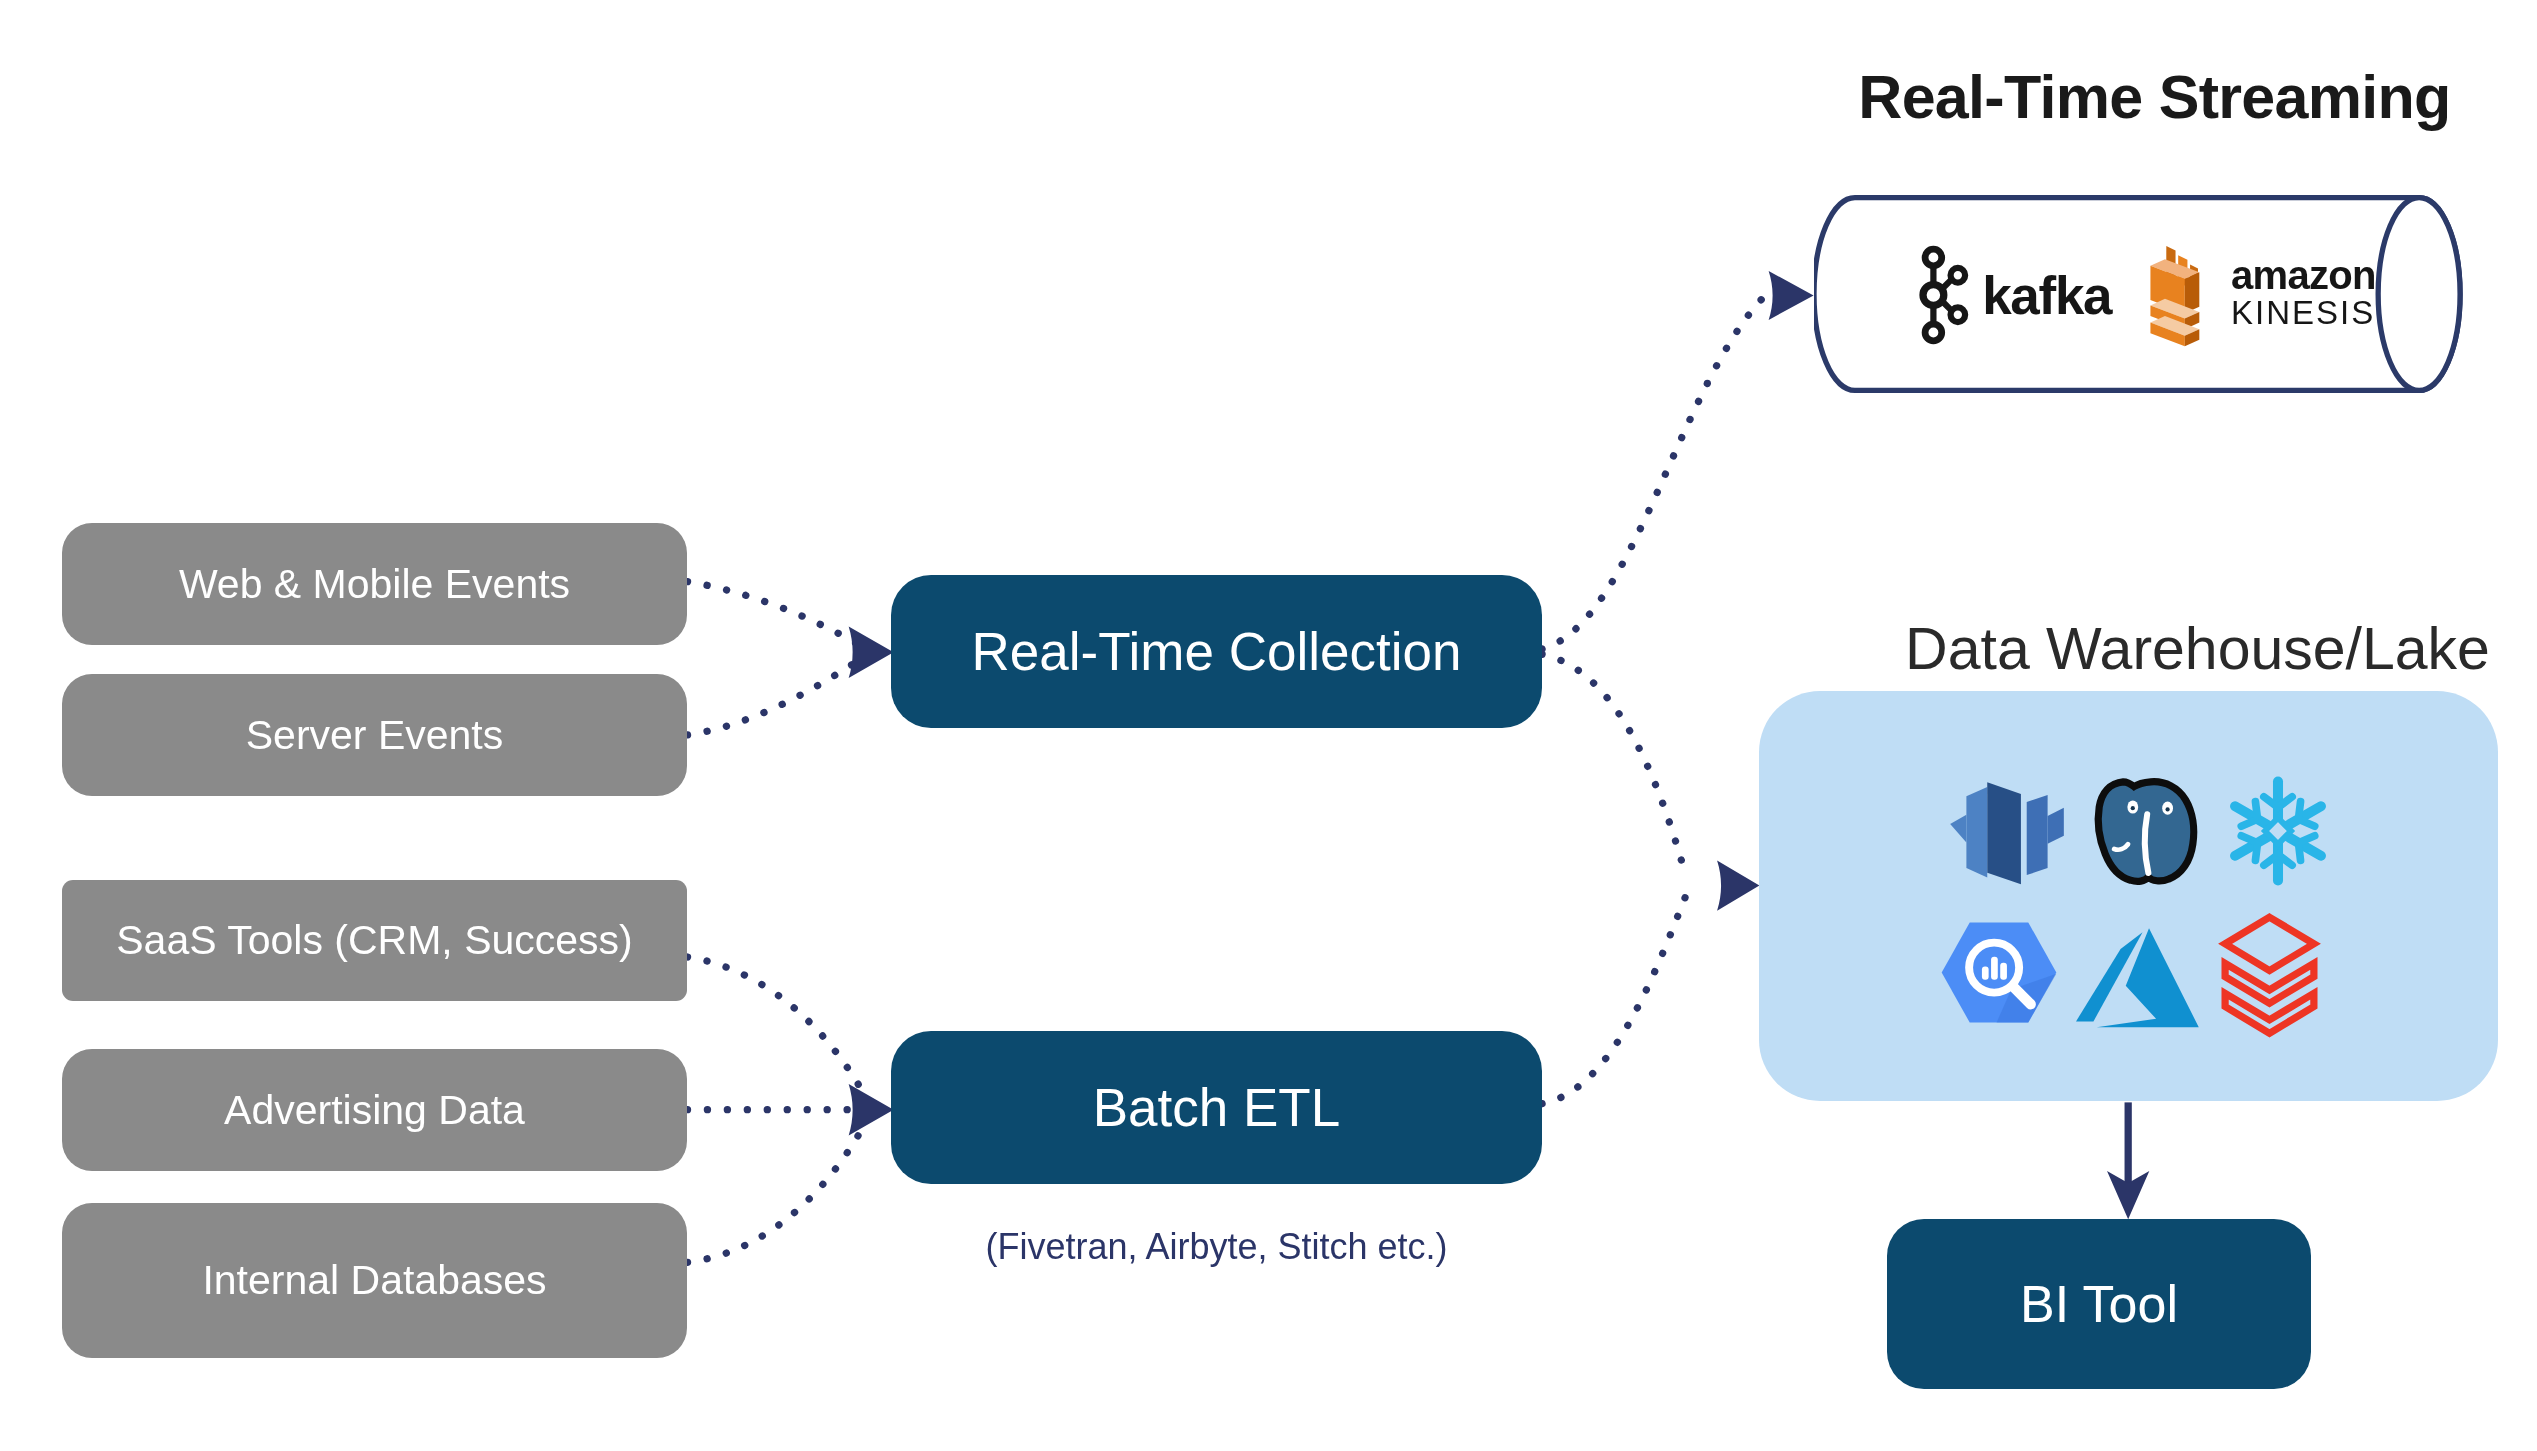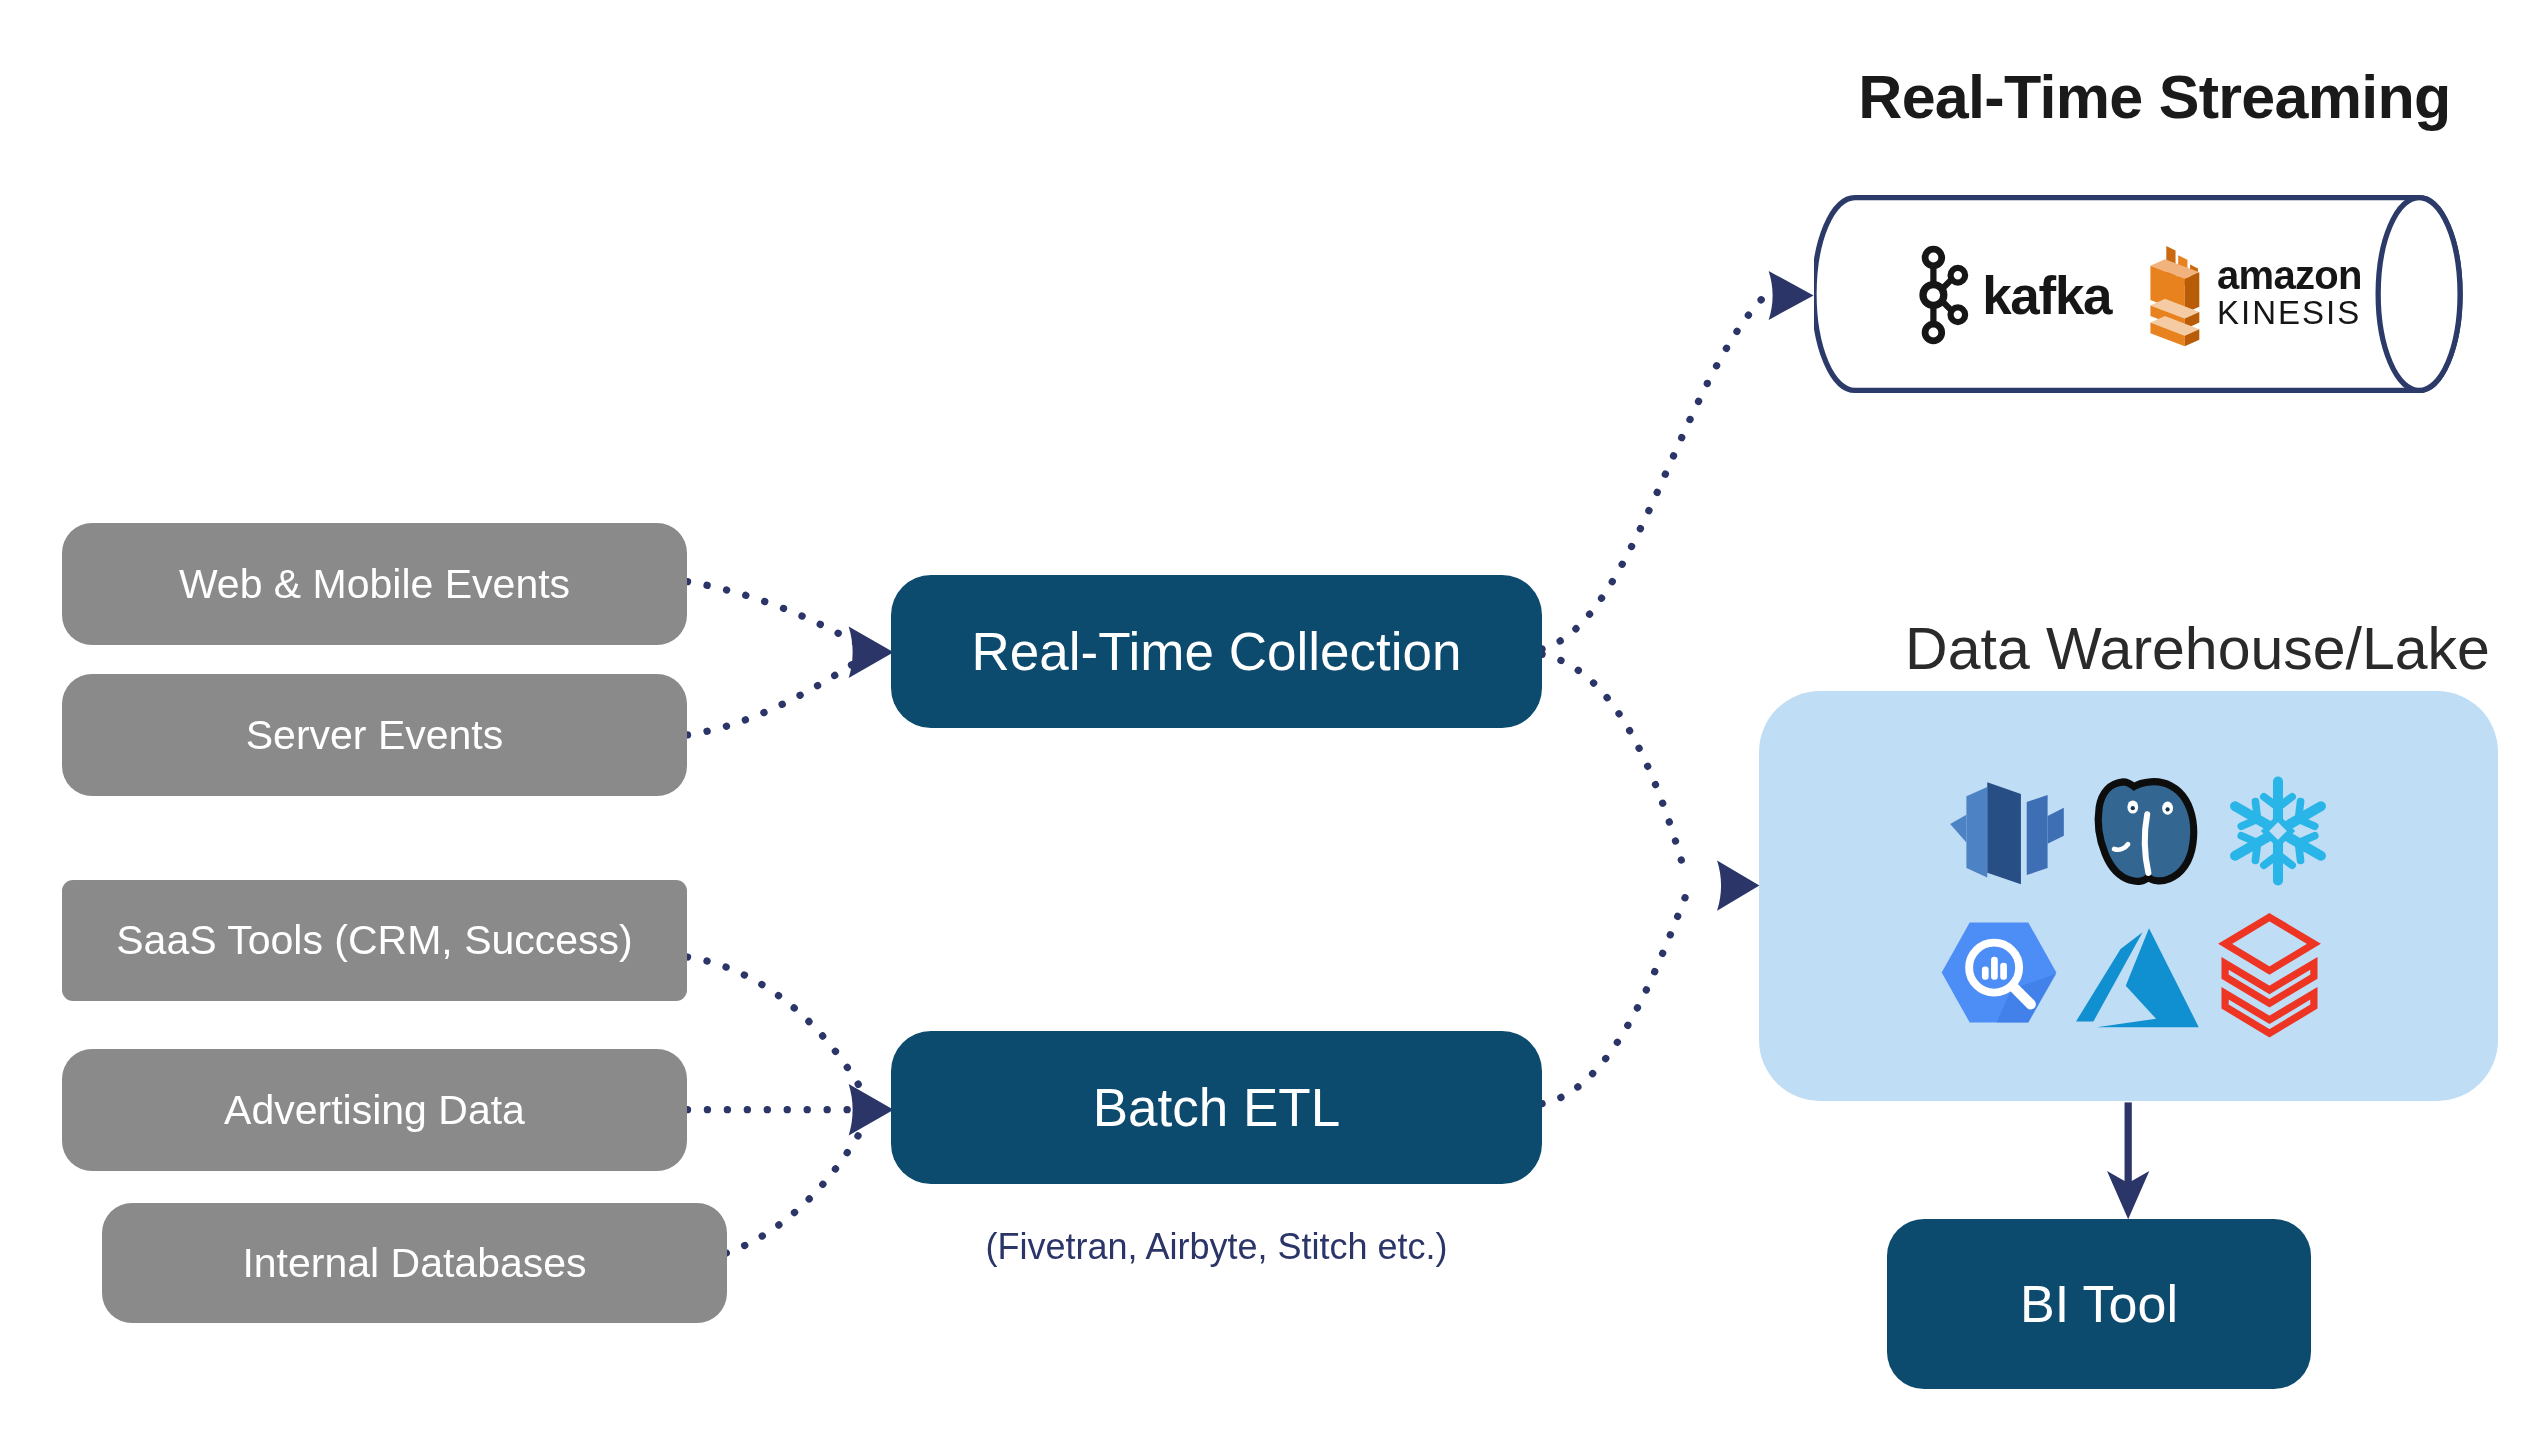--- a/index.html
+++ b/index.html
@@ -69,21 +69,21 @@
   .kafka-text{
     color:#161616;
     font-size:53px;
     font-weight:600;
     letter-spacing:-1.3px;
   }
   .kinesis-group{
     position:absolute;
     display:flex;
     align-items:center;
-    gap:4px;
+    gap:18px;
   }
   .kinesis-text{display:flex;flex-direction:column;line-height:1.05;}
   .kinesis-line1{color:#161616;font-size:40px;font-weight:700;letter-spacing:-0.7px;}
   .kinesis-line2{color:#161616;font-size:33px;font-weight:400;letter-spacing:2px;}
   svg{display:block;}
   .connectors{position:absolute;left:0;top:0;pointer-events:none;}
 </style>
 </head>
 <body>
 
@@ -117,21 +117,21 @@
   </div>
   <div class="box src" style="left:62px; top:674px; width:625px; height:122px;">
     <span>Server Events</span>
   </div>
   <div class="box src" style="left:62px; top:880px; width:625px; height:121px;border-radius:11px;">
     <span>SaaS Tools (CRM, Success)</span>
   </div>
   <div class="box src" style="left:62px; top:1049px; width:625px; height:122px;">
     <span>Advertising Data</span>
   </div>
-  <div class="box src" style="left:62px; top:1203px; width:625px; height:120px;margin-left:40px;">
+  <div class="box src" style="left:62px; top:1203px; width:625px; height:155px;">
     <span>Internal Databases</span>
   </div>
 
   <div class="box proc" style="left:891px; top:575px; width:651px; height:153px;">
     <span>Real-Time Collection</span>
   </div>
 
   <div class="box proc" style="left:891px; top:1031px; width:651px; height:153px;">
     <span>Batch ETL</span>
   </div>

